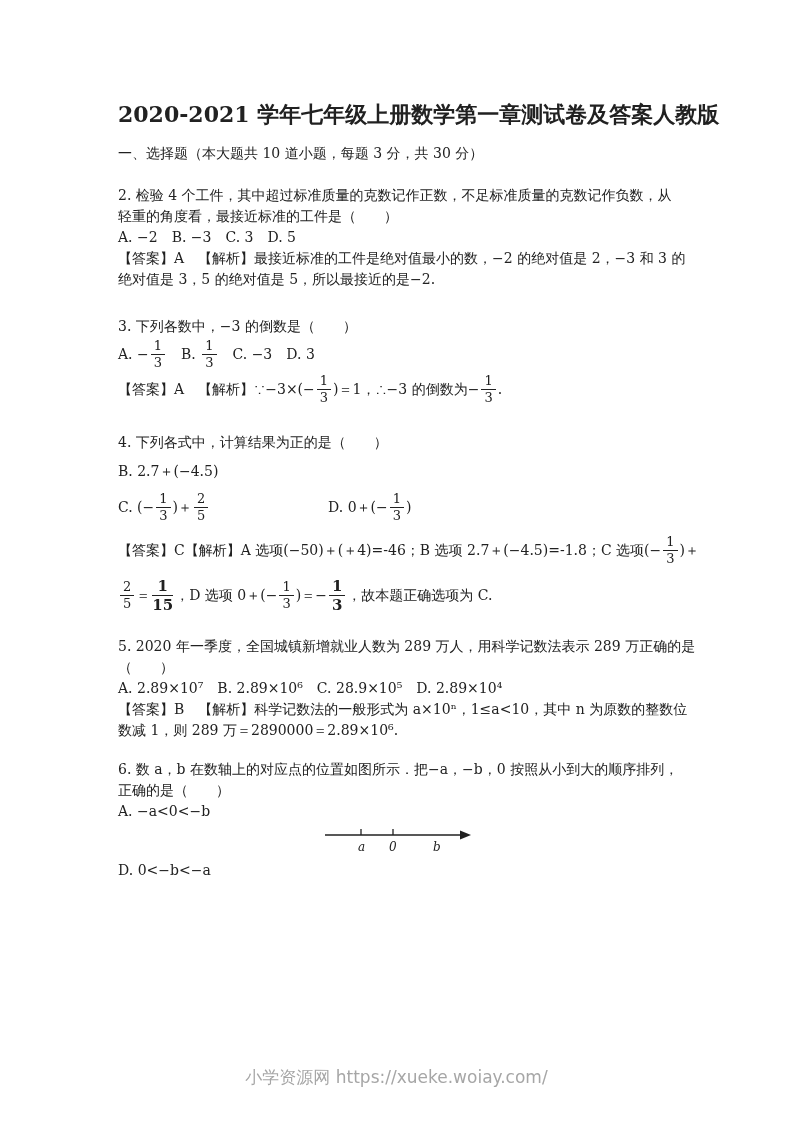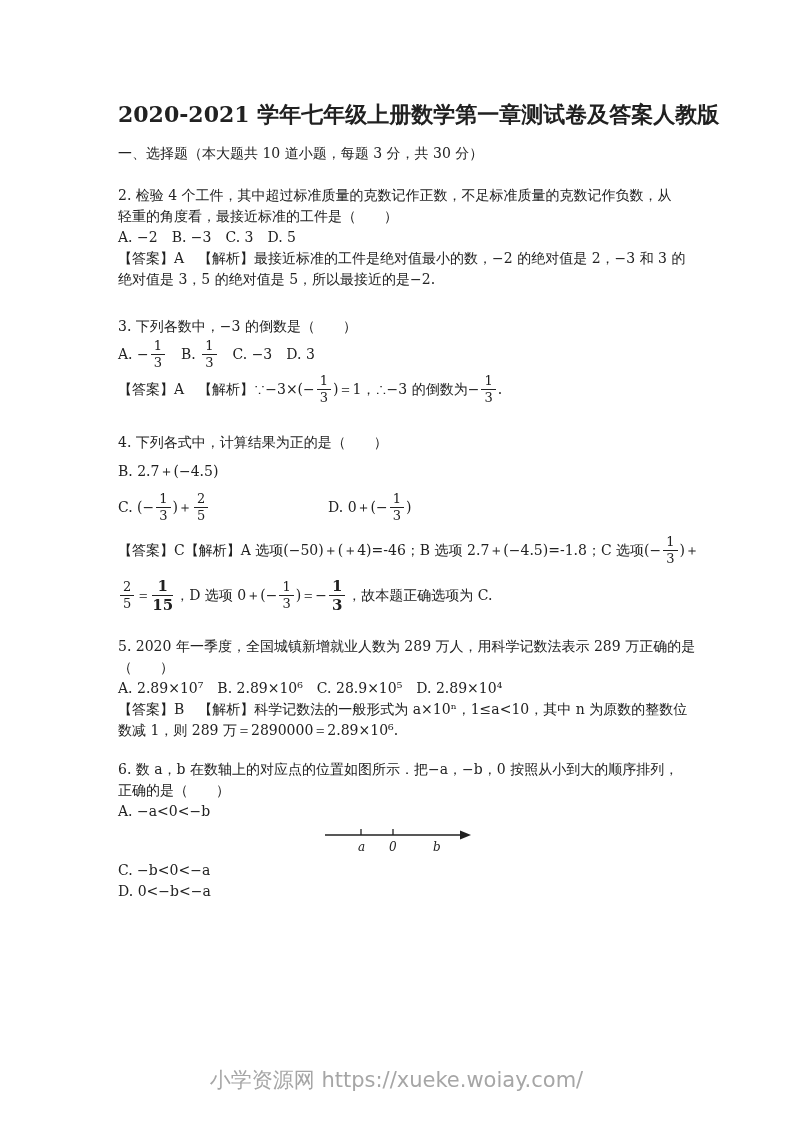--- a/index.html
+++ b/index.html
@@ -35,21 +35,21 @@
   .row-gap { margin-top:8px; }
 
   .numline-wrap { margin:3px 0 3px 205px; height:32px; }
   .numline text {
     font-size:12px; font-style:italic;
     font-family:"DejaVu Serif","Liberation Serif",serif; fill:#212121;
   }
   .footer {
     position:absolute; left:0; right:0; top:1066px; text-align:center;
     font-family:"DejaVu Sans","Liberation Sans",sans-serif;
-    font-size:21px; color:#a6a6a6; white-space:nowrap;
+    font-size:17px; color:#a6a6a6; white-space:nowrap;
   }
   .footer a { color:#a6a6a6; text-decoration:none; }
 </style>
 </head>
 <body>
 
 <div class="page">
   <div class="content">
 
     <h1 class="title">2020-2021 学年七年级上册数学第一章测试卷及答案人教版</h1>
@@ -100,21 +100,20 @@
         <svg class="numline" width="150" height="32" viewBox="0 0 150 32">
           <line x1="2" y1="10" x2="141" y2="10" stroke="#212121" stroke-width="1.3"></line>
           <polygon points="148,10 137,5.5 137,14.5" fill="#212121"></polygon>
           <line x1="38" y1="4" x2="38" y2="10" stroke="#212121" stroke-width="1.3"></line>
           <line x1="70" y1="4" x2="70" y2="10" stroke="#212121" stroke-width="1.3"></line>
           <text x="35" y="26">a</text>
           <text x="66" y="26">0</text>
           <text x="110" y="26">b</text>
         </svg>
       </div>
-      <p class="line">C. −b&lt;0&lt;−a</p>
       <p class="line">D. 0&lt;−b&lt;−a</p>
     </div>
 
   </div>
 
   <div class="footer">
     <span>小学资源网 </span><a href="#">https://xueke.woiay.com/</a>
   </div>
 </div>
 

